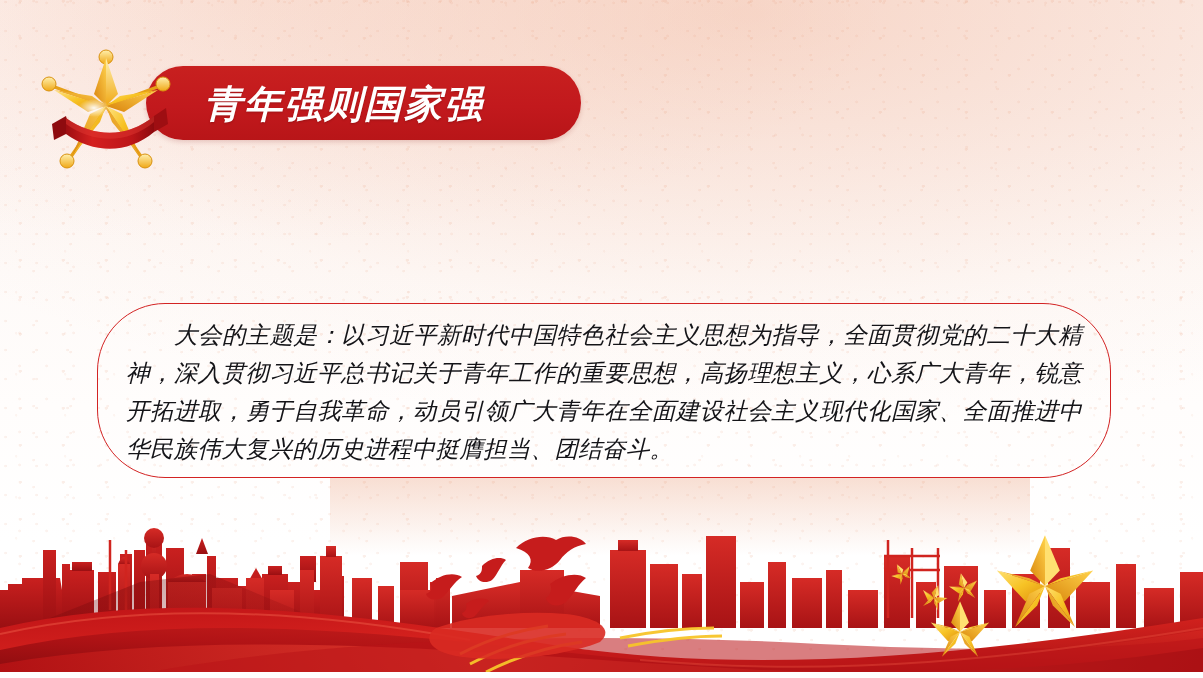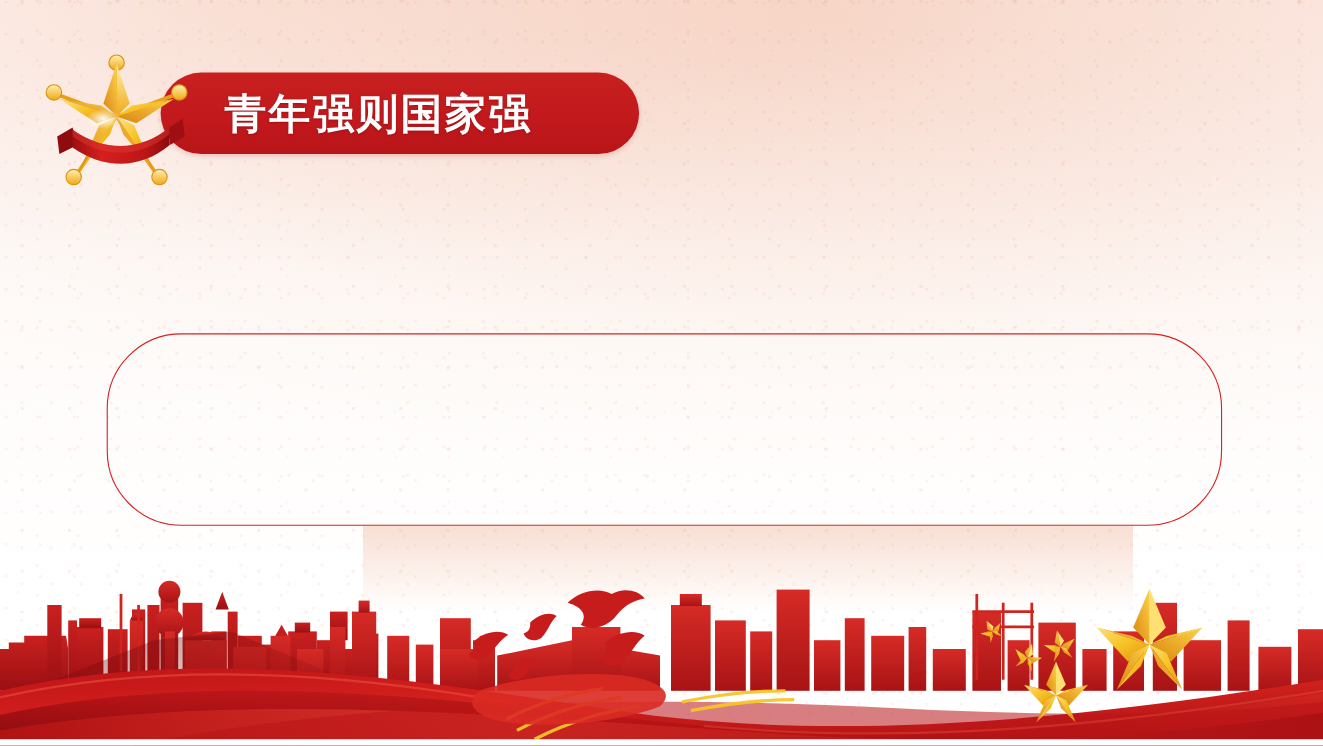--- a/index.html
+++ b/index.html
@@ -7,20 +7,21 @@
     width:1203px;height:678px;overflow:hidden;
     font-family:"Liberation Sans","DejaVu Sans",sans-serif;
     background:#ffffff;
   }
   #slide{
     position:relative;width:1203px;height:678px;overflow:hidden;
     background:
       radial-gradient(120% 85% at 62% 2%, rgba(233,150,112,.30) 0%, rgba(233,150,112,.16) 28%, rgba(240,180,150,.05) 52%, rgba(255,255,255,0) 72%),
       radial-gradient(90% 60% at 20% 0%, rgba(240,170,140,.14) 0%, rgba(255,255,255,0) 60%),
       linear-gradient(180deg,#fdf2ee 0%, #fdf5f2 18%, #fefaf8 40%, #fffdfc 60%, #ffffff 80%);
+    font-style: italic;
   }
   
   #slide::before{
     content:"";position:absolute;inset:0;pointer-events:none;
     background-image:
       radial-gradient(circle at 18% 7%, rgba(226,140,103,.13) 0 1.1px, transparent 1.6px),
       radial-gradient(circle at 47% 3%, rgba(226,140,103,.17) 0 1.3px, transparent 1.9px),
       radial-gradient(circle at 73% 9%, rgba(226,140,103,.12) 0 1.2px, transparent 1.7px),
       radial-gradient(circle at 91% 4%, rgba(226,140,103,.14) 0 1.1px, transparent 1.6px),
       radial-gradient(circle at 33% 13%, rgba(226,140,103,.09) 0 1.0px, transparent 1.5px);
@@ -138,20 +139,23 @@
 
       <path d="M16,78 L30,70 L34,86 L18,94 Z" fill="#8E0B0F"></path>
       <path d="M30,72 C58,92 92,92 118,70 L118,86 C92,108 58,108 30,88 Z" fill="url(#rb1)"></path>
       <path d="M30,72 C58,92 92,92 118,70 L118,76 C92,98 58,98 30,78 Z" fill="#E23A33" opacity=".45"></path>
       <path d="M118,70 L130,62 L132,78 L118,86 Z" fill="#9E0E12"></path>
     </svg>
   </div>
 
 
   <div class="quote-box"></div>
+  <div class="quote-text">
+    <span class="ind"></span><span>大会的主题是：以习近平新时代中国特色社会主义思想为指导，全面贯彻党的二十大精神，深入贯彻习近平总书记关于青年工作的重要思想，高扬理想主义，心系广大青年，锐意开拓进取，勇于自我革命，动员引领广大青年在全面建设社会主义现代化国家、全面推进中华民族伟大复兴的历史进程中挺膺担当、团结奋斗。</span>
+  </div>
 
   <svg class="art" viewBox="0 0 1203 200" preserveAspectRatio="none">
     <defs>
       <linearGradient id="sky1" x1="0" y1="0" x2="0" y2="1">
         <stop offset="0" stop-color="#C9201F"></stop>
           <stop offset="1" stop-color="#9A0F12"></stop>
       </linearGradient>
       <linearGradient id="sky2" x1="0" y1="0" x2="0" y2="1">
         <stop offset="0" stop-color="#D62B26"></stop>
           <stop offset="1" stop-color="#A81315"></stop>

